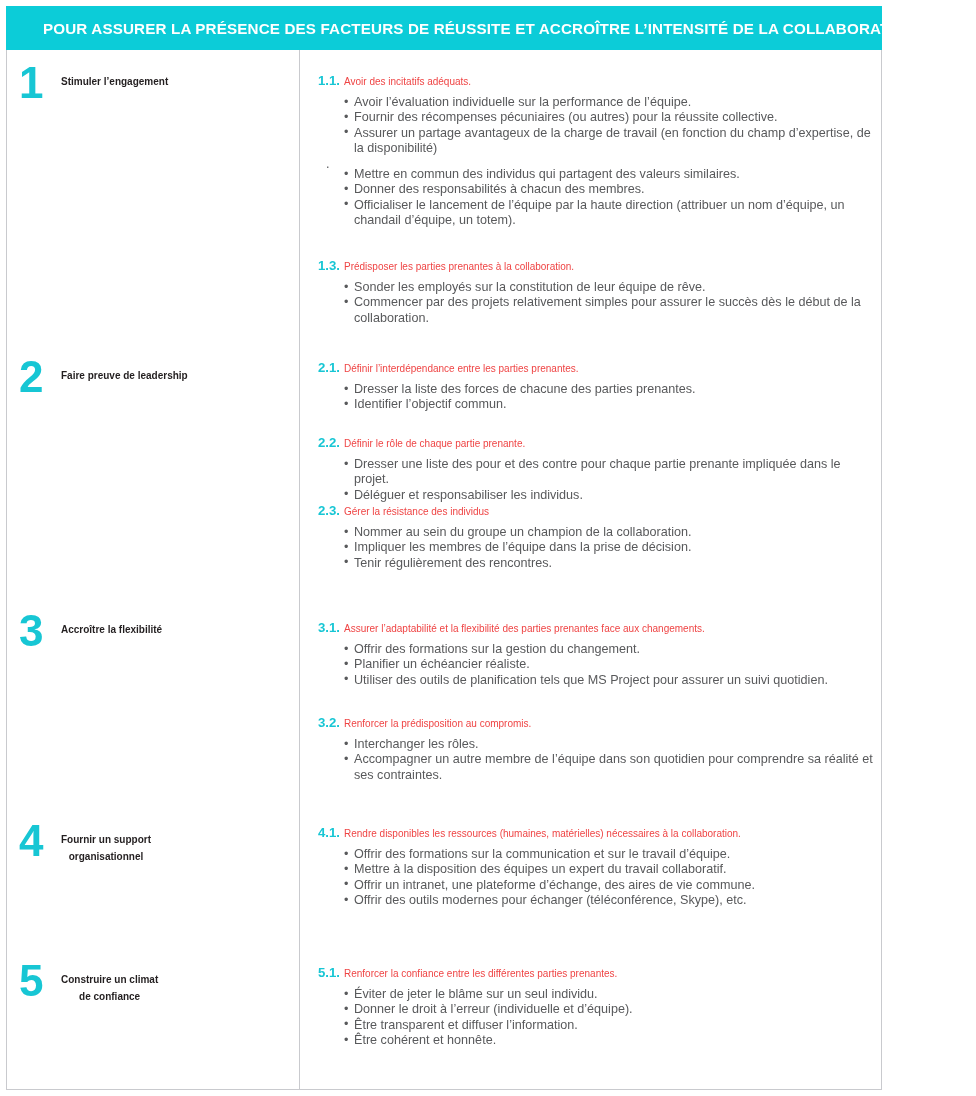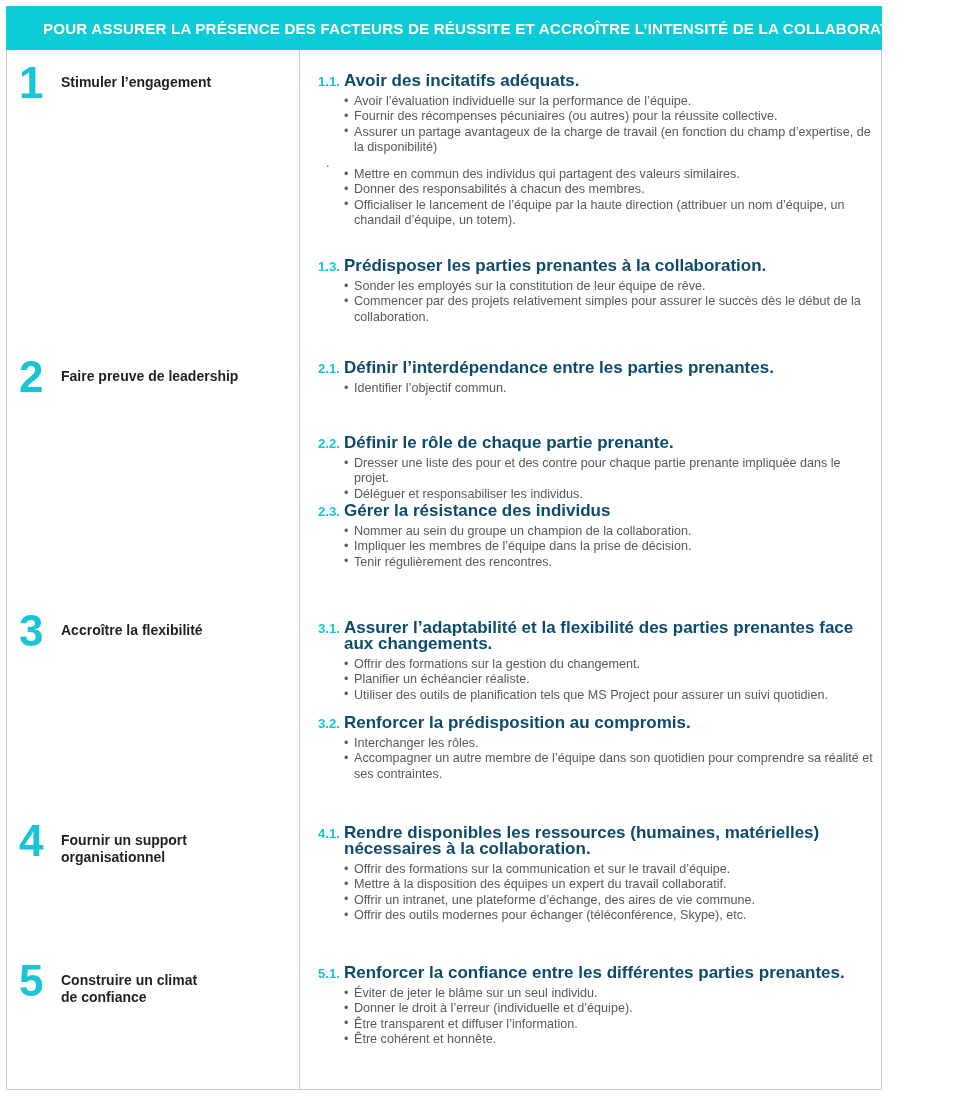--- a/index.html
+++ b/index.html
@@ -76,26 +76,27 @@
     line-height: 36px;
     font-weight: bold;
     width: 42px;
     flex: 0 0 42px;
     text-align: left;
     font-family: "Liberation Sans", sans-serif;
     margin-top: -7px;
   }
   .pillar-label {
     color: #231f20;
-    font-size: 14px;
+    font-size: 10px;
     line-height: 16.5px;
     font-weight: bold;
     padding-top: 2px;
     white-space: pre-line;
     font-family: "Liberation Sans", sans-serif;
+    text-align: center;
   }
 
   
   .practice {
     position: absolute;
     left: 18px;
     right: 8px;
   }
   .practice-head {
     display: flex;
@@ -103,23 +104,23 @@
     margin-bottom: 5px;
   }
   .practice-num {
     color: #17c6d4;
     font-size: 13.2px;
     font-weight: bold;
     flex: 0 0 26px;
     font-family: "Liberation Sans", sans-serif;
   }
   .practice-title {
-    color: #0c4a6e;
-    font-size: 17px;
-    font-weight: bold;
+    color: #ef4444;
+    font-size: 10px;
+    font-weight: normal;
     line-height: 16px;
     font-family: "Liberation Sans", sans-serif;
   }
   .bullets {
     list-style: none;
     margin: 0;
     padding: 0 0 0 26px;
   }
   .bullets li {
     color: #58595b;
@@ -213,20 +214,21 @@
               <li>Sonder les employés sur la constitution de leur équipe de rêve.</li>
               <li>Commencer par des projets relativement simples pour assurer le succès dès le début de la collaboration.</li>
             </ul>
           </div>
           <div class="practice" style="top: 310px;">
             <div class="practice-head">
               <span class="practice-num">2.1.</span>
               <span class="practice-title">Définir l’interdépendance entre les parties prenantes.</span>
             </div>
             <ul class="bullets">
+              <li>Dresser la liste des forces de chacune des parties prenantes.</li>
               <li>Identifier l’objectif commun.</li>
             </ul>
           </div>
           <div class="practice" style="top: 385px;">
             <div class="practice-head">
               <span class="practice-num">2.2.</span>
               <span class="practice-title">Définir le rôle de chaque partie prenante.</span>
             </div>
             <ul class="bullets">
               <li>Dresser une liste des pour et des contre pour chaque partie prenante impliquée dans le projet.</li>

